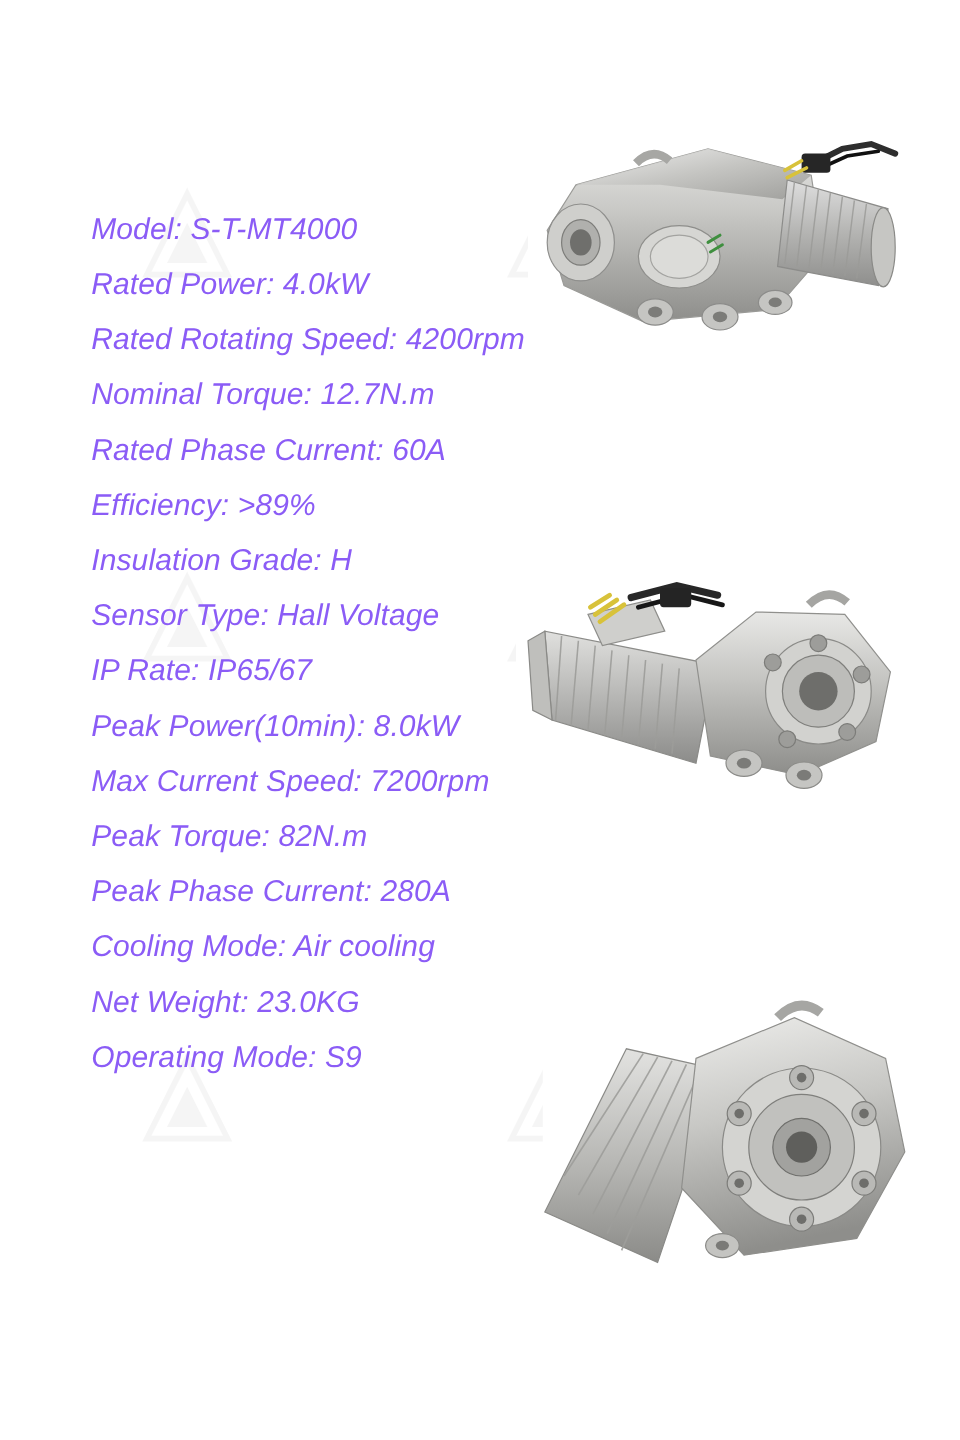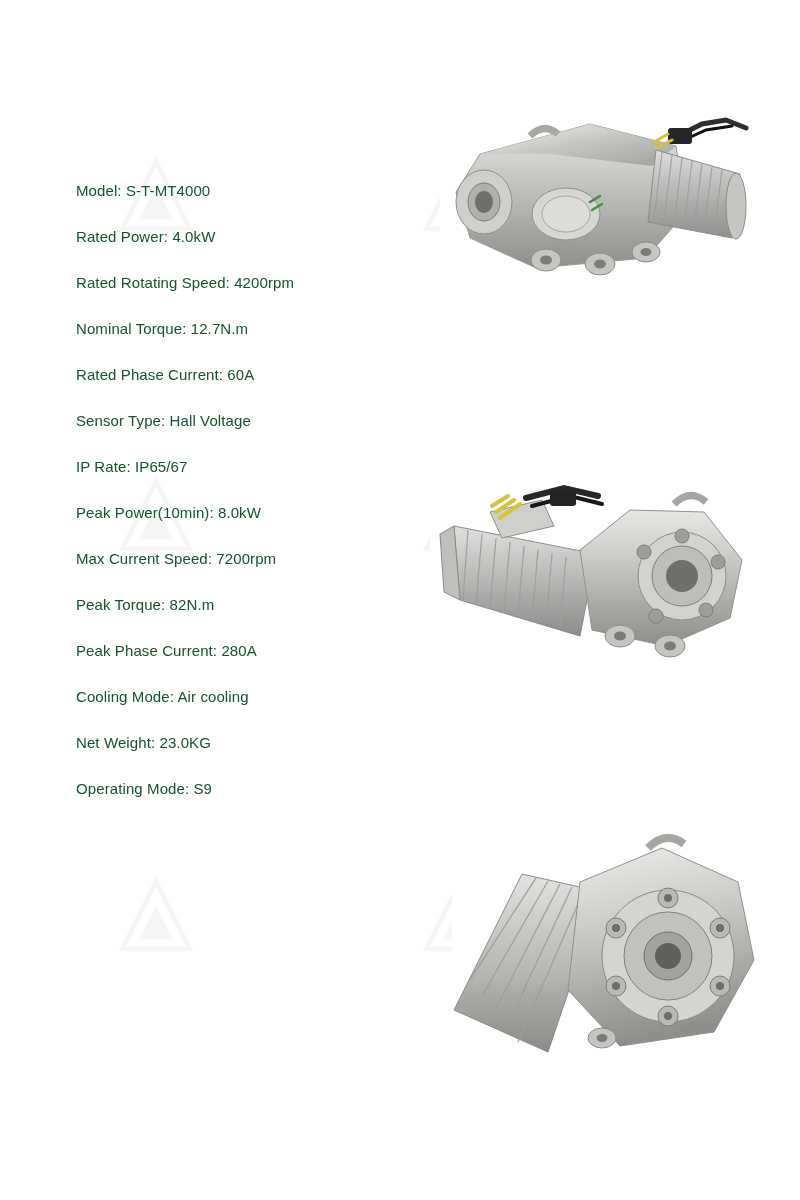--- a/index.html
+++ b/index.html
@@ -22,25 +22,26 @@
   }
 
   
   .spec-list {
     position: absolute;
     left: 76px;
     top: 168px;
     width: 420px;
   }
   .spec-row {
-    font-size: 15px;
+    font-size: 25px;
     line-height: 46px;
-    color: #14532d;
+    color: #8b5cf6;
     white-space: nowrap;
     letter-spacing: 0.1px;
+    font-style: italic;
   }
   .spec-row .label { }
   .spec-row .value { }
 
   
   .photo {
     position: absolute;
     overflow: hidden;
   }
   .photo-1 { left: 440px; top: 62px;  width: 318px; height: 240px; }
@@ -120,20 +121,28 @@
       <span class="label">Rated Rotating Speed:</span>
       <span class="value">4200rpm</span>
     </div>
     <div class="spec-row">
       <span class="label">Nominal Torque:</span>
       <span class="value">12.7N.m</span>
     </div>
     <div class="spec-row">
       <span class="label">Rated Phase Current:</span>
       <span class="value">60A</span>
+    </div>
+    <div class="spec-row">
+      <span class="label">Efficiency:</span>
+      <span class="value">&gt;89%</span>
+    </div>
+    <div class="spec-row">
+      <span class="label">Insulation Grade:</span>
+      <span class="value">H</span>
     </div>
     <div class="spec-row">
       <span class="label">Sensor Type:</span>
       <span class="value">Hall Voltage</span>
     </div>
     <div class="spec-row">
       <span class="label">IP Rate:</span>
       <span class="value">IP65/67</span>
     </div>
     <div class="spec-row">

